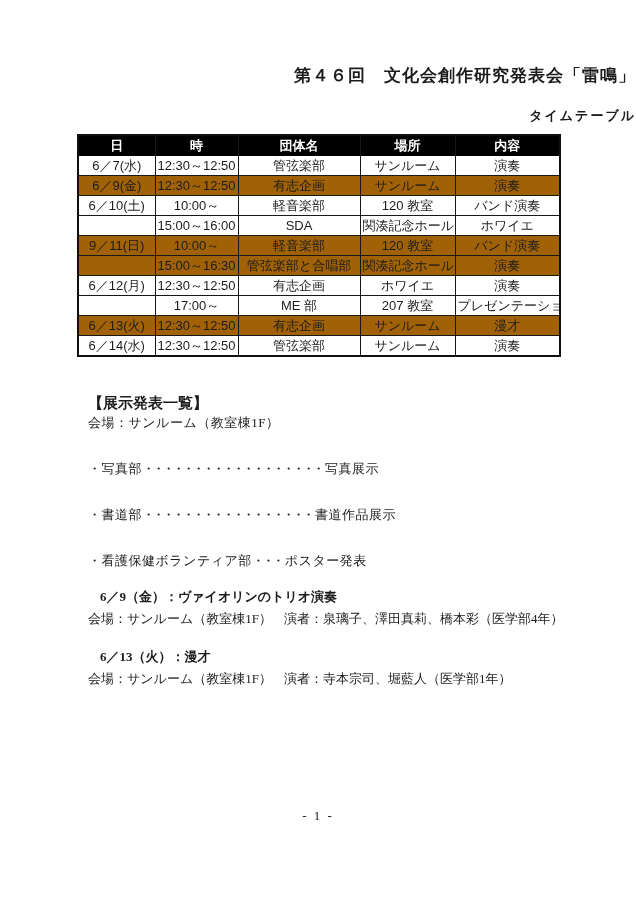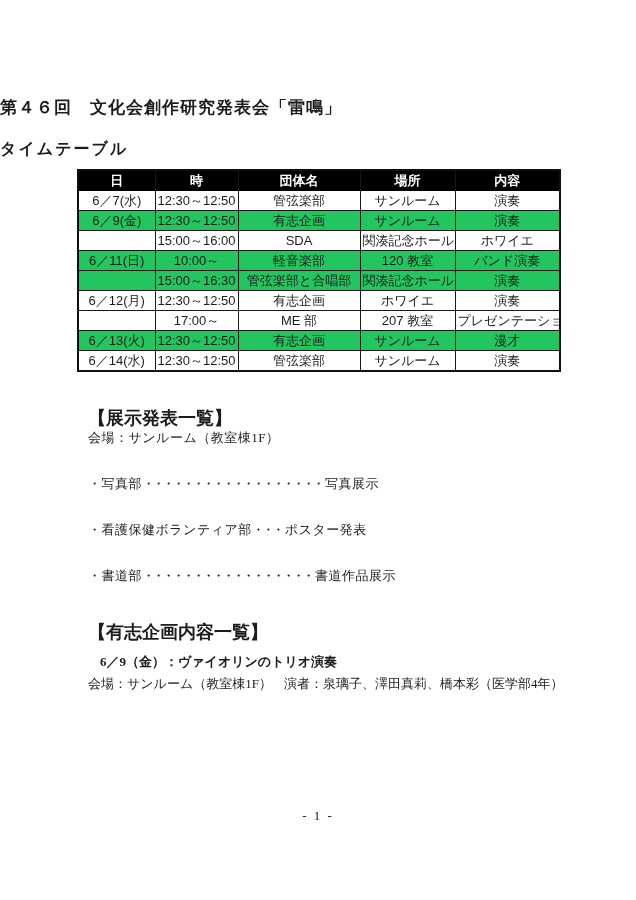--- a/index.html
+++ b/index.html
@@ -4,51 +4,51 @@
 <style>
   html,body{margin:0;padding:0;background:#e8e8e8;}
   .page{
     width:636px;height:900px;margin:0 auto;background:#ffffff;
     position:relative;overflow:hidden;color:#1c1c1c;
     font-family:"Liberation Serif","DejaVu Serif",serif;
   }
   .gothic{font-family:"Liberation Sans","DejaVu Sans",sans-serif;}
 
   .doc-title{
-    padding-top:96px;text-align:left;font-weight:bold;font-size:17px;
+    padding-top:64px;text-align:right;font-weight:bold;font-size:17px;
     letter-spacing:1px;
   }
   .doc-subtitle{
-    text-align:left;font-weight:bold;font-size:16px;margin-top:20px;
+    text-align:right;font-weight:bold;font-size:13px;margin-top:20px;
     letter-spacing:2px;
   }
 
   table.timetable{
     border-collapse:collapse;table-layout:fixed;width:482px;
     margin:9px 0 0 77px;border:2px solid #101010;
     font-family:"Liberation Sans","DejaVu Sans",sans-serif;
   }
   table.timetable th,
   table.timetable td{
     border:1px solid #181818;height:19px;line-height:17px;
     text-align:center;vertical-align:middle;padding:0 2px;
     font-size:13px;white-space:nowrap;overflow:hidden;
   }
   table.timetable thead th{
     background:#000000;color:#ffffff;font-weight:bold;
     border-top-color:#000;border-bottom-color:#000;border-left:1px solid #4a4a4a;
     font-size:13px;
   }
   table.timetable thead th:first-child{border-left-color:#000;}
-  table.timetable tr.shaded td{background:#22c55e;}
+  table.timetable tr.shaded td{background:#a16207;}
 
   .section{margin-left:88px;font-size:13px;line-height:20px;}
   .sec-exhibition{margin-top:33px;}
   .sec-heading{
-    font-weight:bold;font-size:18px;
+    font-weight:bold;font-size:15px;
     font-family:"Liberation Sans","DejaVu Sans",sans-serif;
     margin-top:36px;
   }
   .plain-line{letter-spacing:0.5px;}
   .item-line{letter-spacing:0.5px;margin-top:26px;}
   .item-line .leader{letter-spacing:-3px;margin-right:3px;}
 
   .sec-volunteer{margin-top:15px;}
   .entry{margin-top:9px;margin-bottom:16px;line-height:22px;}
   .entry .date-line{padding-left:12px;font-weight:bold;}
@@ -94,28 +94,35 @@
           <td>演奏</td>
         </tr>
         <tr class="shaded">
           <td>6／9(金)</td>
           <td>12:30～12:50</td>
           <td>有志企画</td>
           <td>サンルーム</td>
           <td>演奏</td>
         </tr>
         <tr>
+          <td>6／10(土)</td>
+          <td>10:00～</td>
+          <td>軽音楽部</td>
+          <td>120 教室</td>
+          <td>バンド演奏</td>
+        </tr>
+        <tr>
           <td></td>
           <td>15:00～16:00</td>
           <td>SDA</td>
           <td>関湊記念ホール</td>
           <td>ホワイエ</td>
         </tr>
         <tr class="shaded">
-          <td>6／11(日)</td>
+          <td>9／11(日)</td>
           <td>10:00～</td>
           <td>軽音楽部</td>
           <td>120 教室</td>
           <td>バンド演奏</td>
         </tr>
         <tr class="shaded">
           <td></td>
           <td>15:00～16:30</td>
           <td>管弦楽部と合唱部</td>
           <td>関湊記念ホール</td>
@@ -150,32 +157,35 @@
           <td>演奏</td>
         </tr>
       </tbody>
   </table>
 
   <div class="section sec-exhibition">
     <div class="sec-heading">【展示発表一覧】</div>
     <div class="plain-line">会場：サンルーム（教室棟1F）</div>
     <div>
         <div class="item-line"><span>・写真部</span><span class="leader">・・・・・・・・・・・・・・・・・・</span><span>写真展示</span></div>
+        <div class="item-line"><span>・書道部</span><span class="leader">・・・・・・・・・・・・・・・・・</span><span>書道作品展示</span></div>
         <div class="item-line"><span>・看護保健ボランティア部</span><span class="leader">・・・</span><span>ポスター発表</span></div>
-        <div class="item-line"><span>・書道部</span><span class="leader">・・・・・・・・・・・・・・・・・</span><span>書道作品展示</span></div>
       </div>
   </div>
 
   <div class="section sec-volunteer">
-    <div class="sec-heading">【有志企画内容一覧】</div>
     <div>
         <div class="entry">
           <div class="date-line">6／9（金）：ヴァイオリンのトリオ演奏</div>
           <div class="detail-line"><span>会場：サンルーム（教室棟1F）</span><span class="performers">演者：泉璃子、澤田真莉、橋本彩（医学部4年）</span></div>
         </div>
         <div class="entry">
+        </div>
+        <div class="entry">
+          <div class="date-line">6／13（火）：漫才</div>
+          <div class="detail-line"><span>会場：サンルーム（教室棟1F）</span><span class="performers">演者：寺本宗司、堀藍人（医学部1年）</span></div>
         </div>
       </div>
   </div>
 
   <div class="page-number">- 1 -</div>
 
 </div>
 
 </body></html>

